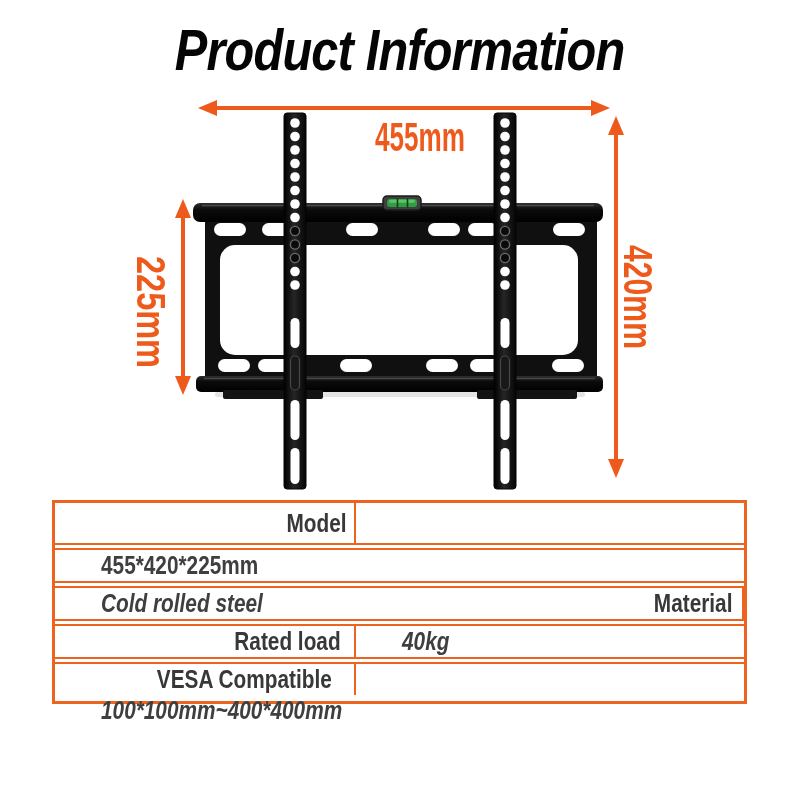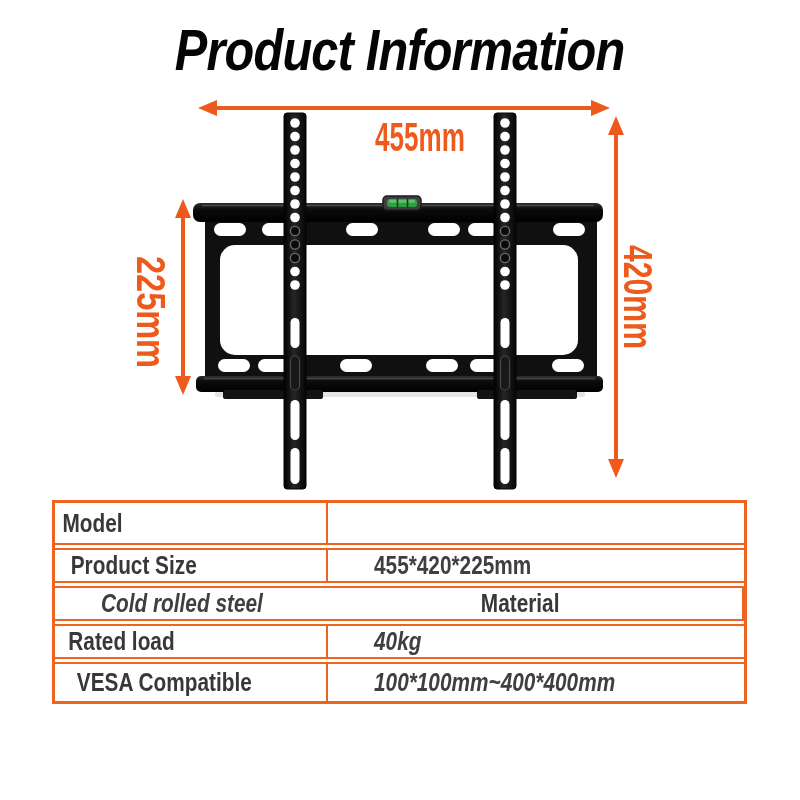--- a/index.html
+++ b/index.html
@@ -11,26 +11,26 @@
     font-size:58px;font-weight:bold;font-style:italic;color:#050505;letter-spacing:-1px;white-space:nowrap;}
   .page-title .squeeze{display:inline-block;transform:scaleX(.84);transform-origin:50% 50%;}
 
   
   .diagram{position:absolute;left:120px;top:95px;width:560px;height:400px;}
   .dim-text{font-family:"Liberation Sans", sans-serif;font-weight:bold;fill:#EE5A1B;}
 
   
   .spec-table{position:absolute;left:52px;top:500px;width:695px;border:3px solid #ED6420;background:#fff;box-sizing:border-box;}
   .spec-row{display:flex;border-bottom:7px double #ED6420;align-items:stretch;}
-  .spec-row:last-child{border-bottom:none;}
+  .spec-row:last-child{border-bottom:none;flex-direction:column;}
   .spec-row{height:31px;}
   .spec-row:first-child{height:40px;}
   .spec-row:last-child{height:37px;}
   .cell{display:flex;align-items:center;box-sizing:border-box;overflow:visible;}
-  .cell.label{width:273px;border-right:2px solid #ED6420;justify-content:flex-start;}
+  .cell.label{width:273px;border-right:2px solid #ED6420;justify-content:flex-end;margin-left:28px;}
   .cell.value{flex:1;padding-left:46px;justify-content:flex-start;}
   .cell.label .squeeze{display:inline-block;transform:scaleX(.8);transform-origin:50% 50%;
     font-weight:bold;font-size:26px;color:#383838;white-space:nowrap;}
   .cell.value .squeeze{display:inline-block;transform:scaleX(.8);transform-origin:0 50%;
     font-weight:bold;font-size:26px;color:#3F3F3F;white-space:nowrap;}
   .spec-row.oblique .cell.value .squeeze{font-style:italic;}
 </style>
 </head>
 <body>
 <div class="stage">
@@ -161,23 +161,20 @@
     <text class="dim-text" transform="translate(518,202) rotate(90)" x="0" y="14" font-size="40" text-anchor="middle" textLength="104" lengthAdjust="spacingAndGlyphs">420mm</text>
   </svg>
 
   <div class="spec-table">
     <div class="spec-row">
       <div class="cell label">
           <span class="squeeze">Model</span>
         </div>
     </div>
     <div class="spec-row">
-      <div class="cell label">
-          <span class="squeeze">Product Size</span>
-        </div>
       <div class="cell value">
           <span class="squeeze">455*420*225mm</span>
         </div>
     </div>
     <div class="spec-row oblique">
       <div class="cell value">
           <span class="squeeze">Cold rolled steel</span>
         </div>
       <div class="cell label">
           <span class="squeeze">Material</span>

